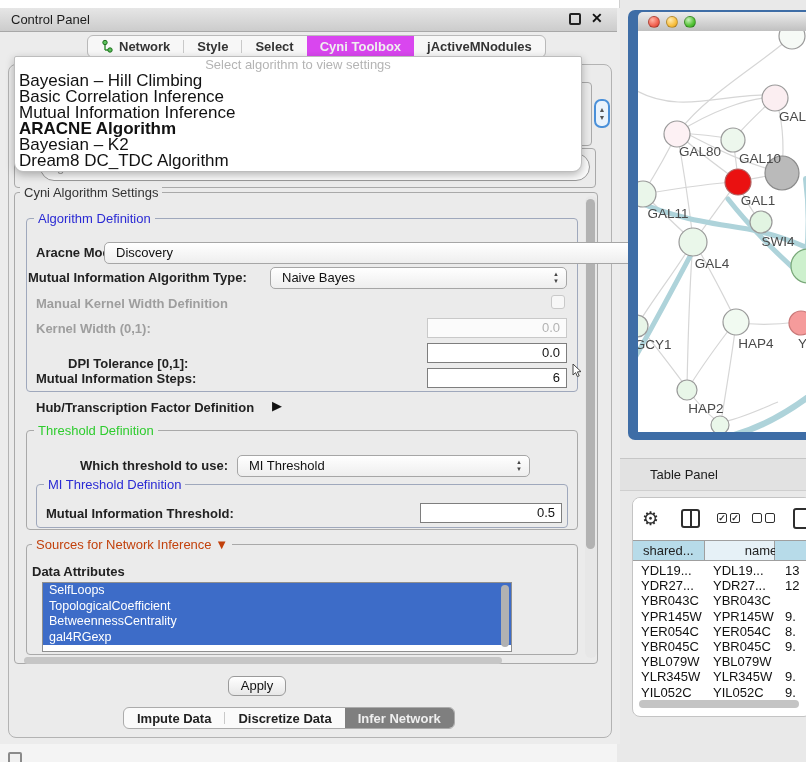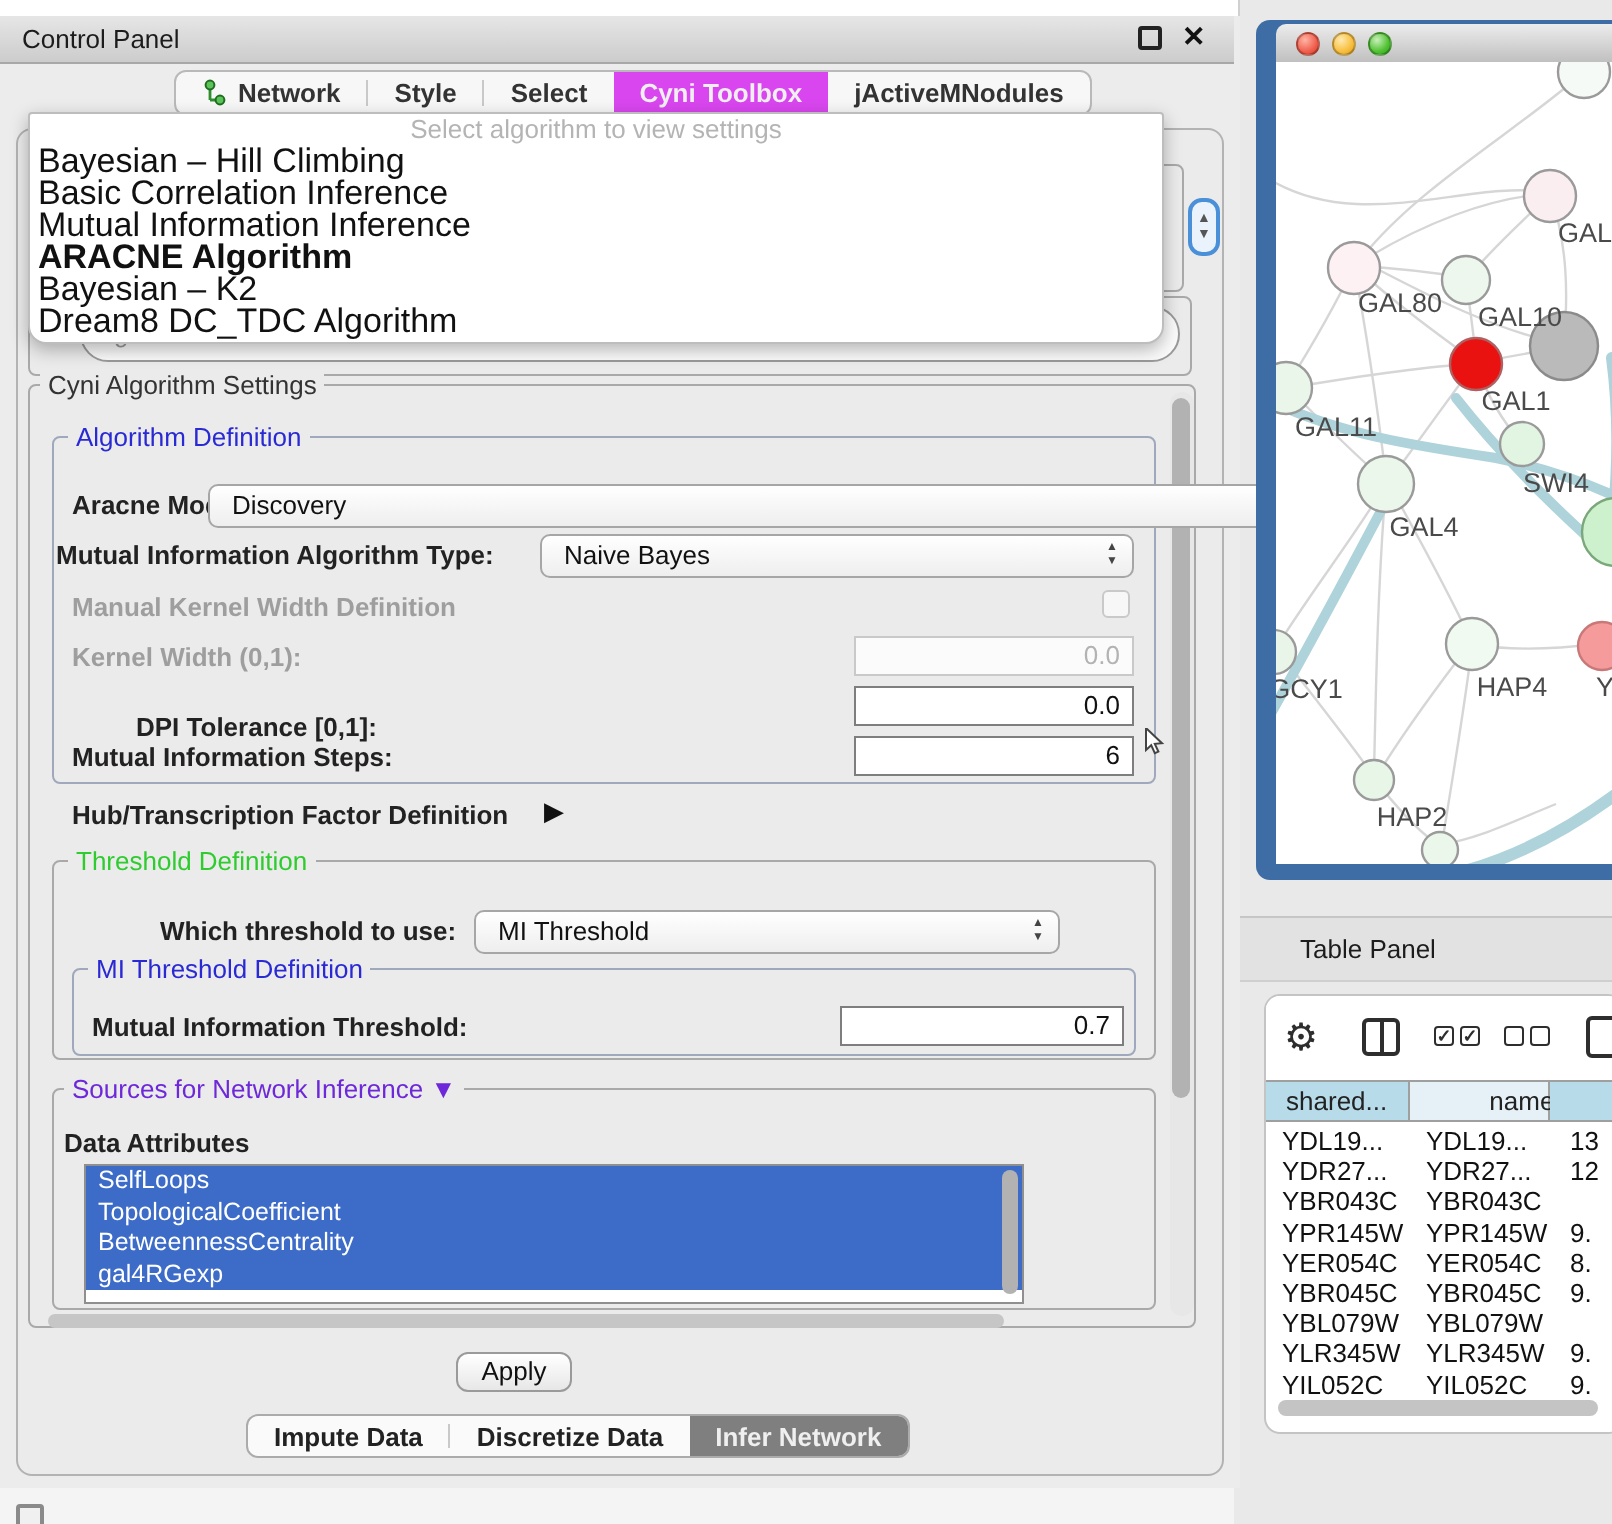--- a/index.html
+++ b/index.html
@@ -208,24 +208,24 @@
 
   <span class="lbl" style="left:80px; top:458px;">Which threshold to use:</span>
   <div class="combo" style="left:237px; top:455px; width:293px;">
     <span>MI Threshold</span>
     <span class="stepper"><span>▲</span><br><span>▼</span></span>
   </div>
 
   <div class="abs grp" style="left:36px; top:484px; width:532px; height:44px; border-color:#9fa8bc;"></div>
   <span class="legend blue" style="left:44px; top:477px;">MI Threshold Definition</span>
   <span class="lbl" style="left:46px; top:506px;">Mutual Information Threshold:</span>
-  <div class="field" style="left:420px; top:503px; width:142px;">0.7</div>
+  <div class="field" style="left:420px; top:503px; width:142px;">0.5</div>
 
   <div class="abs grp" style="left:26px; top:544px; width:552px; height:111px;"></div>
-  <span class="legend" style="left:32px; top:537px; color:#6d28d9;"><span>Sources for Network Inference</span> <span>▼</span></span>
+  <span class="legend" style="left:32px; top:537px; color:#c2410c;"><span>Sources for Network Inference</span> <span>▼</span></span>
   <span class="lbl" style="left:32px; top:564px;">Data Attributes</span>
 
   <div class="abs list" style="left:42px; top:582px; width:470px; height:70px;">
     <div class="list-item">SelfLoops</div>
     <div class="list-item">TopologicalCoefficient</div>
     <div class="list-item">BetweennessCentrality</div>
     <div class="list-item">gal4RGexp</div>
   </div>
   <div class="abs scroll-thumb" style="left:501px; top:585px; width:8px; height:62px;"></div>
 

